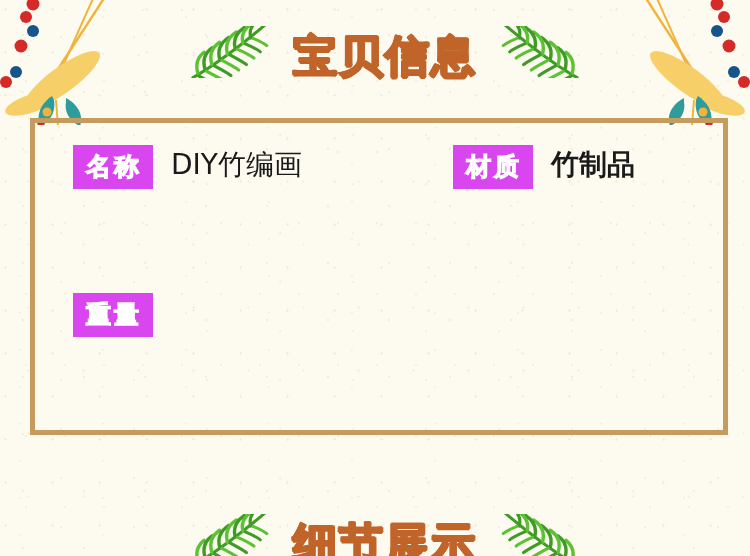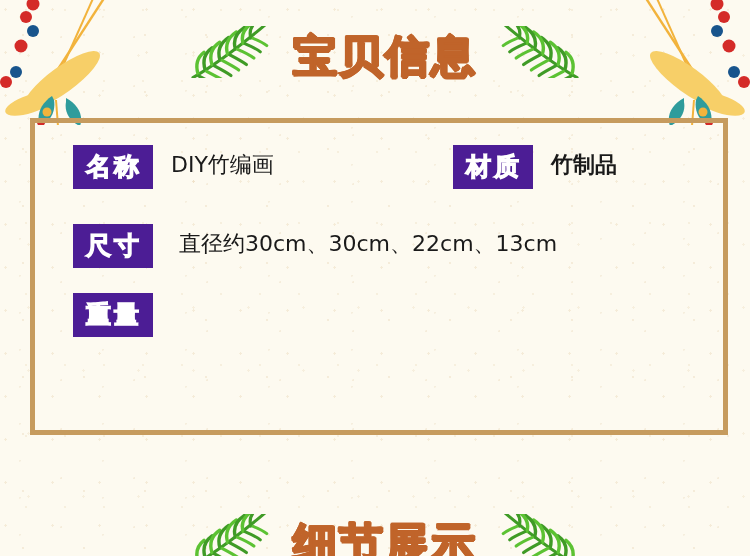--- a/index.html
+++ b/index.html
@@ -76,34 +76,34 @@
     box-sizing: border-box;
     border: 5px solid #c69b5e;
   }
   .info-row {
     position: absolute;
     display: flex;
     align-items: flex-start;
   }
   .badge {
     flex: 0 0 auto;
-    background: #4c1d95;
+    background: #d946ef;
     color: #ffffff;
     font-weight: bold;
     font-size: 25px;
     line-height: 1;
     letter-spacing: 3px;
     text-align: center;
     padding: 9px 11px 10px 13px;
     white-space: nowrap;
     -webkit-text-stroke: 1.2px #ffffff;
   }
   .value {
     flex: 1 1 auto;
-    font-size: 22px;
+    font-size: 28px;
     line-height: 30px;
     color: #1a1a1a;
     white-space: pre-line;
     padding-top: 5px;
   }
   .value.two-line { line-height: 31px; padding-top: 1px; }
 </style>
 </head>
 <body>
 
@@ -210,24 +210,20 @@
   <div class="info-row" style="left:38px; top:22px; width:250px;">
     <div class="badge">名称</div>
     <div class="value" style="margin-left:18px;">DIY竹编画</div>
   </div>
 
   <div class="info-row" style="left:418px; top:22px; width:240px;">
     <div class="badge">材质</div>
     <div class="value" style="margin-left:18px;font-weight:bold;">竹制品</div>
   </div>
 
-  <div class="info-row" style="left:38px; top:101px; width:620px;">
-    <div class="badge">尺寸</div>
-    <div class="value" style="margin-left:26px;">直径约30cm、30cm、22cm、13cm</div>
-  </div>
 
   <div class="info-row" style="left:38px; top:170px; width:600px;">
     <div class="badge">重量</div>
   </div>
 
 
 </div>
 
 <div class="section-title" style="top:482px;margin-top:32px;">
   <svg class="frond" width="100" height="52" viewBox="0 0 100 52">

